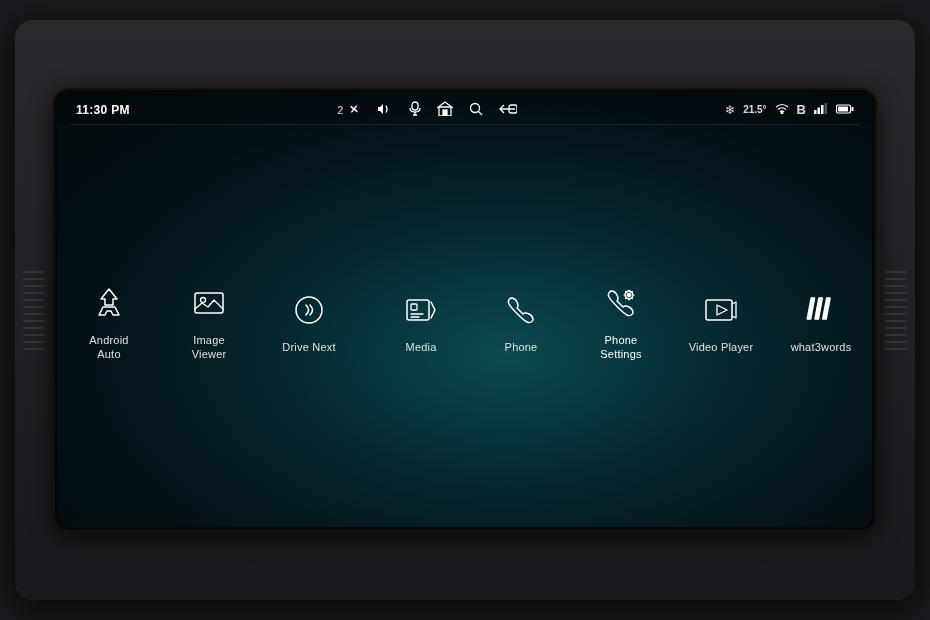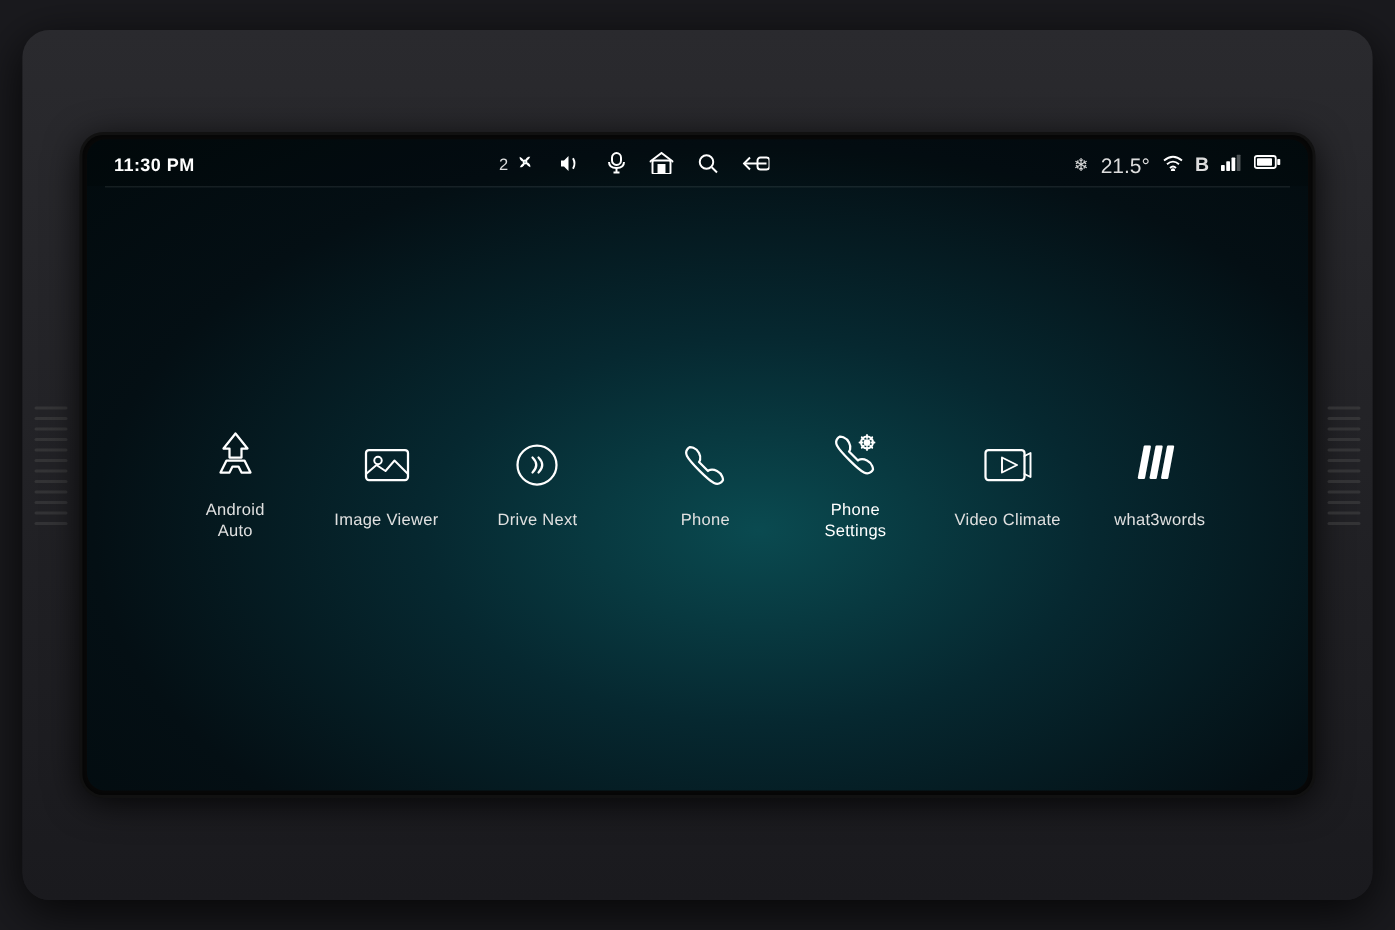--- a/index.html
+++ b/index.html
@@ -87,22 +87,22 @@
       font-size: 10px;
       color: #ddd;
     }
 
     .status-icon {
       font-size: 13px;
       line-height: 1;
     }
 
     .temp-text {
-      font-size: 14px;
-      font-weight: 400;
+      font-size: 10px;
+      font-weight: 700;
     }
 
     
     .status-divider {
       height: 1px;
       background: rgba(255,255,255,0.08);
       margin: 0 12px;
       flex-shrink: 0;
     }
 
@@ -340,20 +340,32 @@
                 <path d="M15 13 Q20 18 15 23" stroke="white" stroke-width="1.5" fill="none"></path>
                 <path d="M19 13 Q24 18 19 23" stroke="white" stroke-width="1.5" fill="none"></path>
               </svg>
             </div>
             <span class="app-label">Drive Next</span>
           </div>
         </div>
 
         <div class="app-row">
 
+          <div class="app-item">
+            <div class="app-icon">
+              <svg viewBox="0 0 36 36">
+                <rect x="4" y="8" width="22" height="20" rx="2" stroke="white" stroke-width="1.5" fill="none"></rect>
+                <rect x="8" y="12" width="6" height="6" rx="1" stroke="white" stroke-width="1.3" fill="none"></rect>
+                <line x1="8" y1="22" x2="20" y2="22" stroke="white" stroke-width="1.3"></line>
+                <line x1="8" y1="25" x2="16" y2="25" stroke="white" stroke-width="1.3"></line>
+                <path d="M28 10 L32 18 L28 26" stroke="white" stroke-width="1.5" fill="none"></path>
+              </svg>
+            </div>
+            <span class="app-label">Media</span>
+          </div>
 
           <div class="app-item">
             <div class="app-icon">
               <svg viewBox="0 0 36 36">
                 <path d="M8 6 C8 6 12 6 14 10 C16 14 14 16 14 16 L20 22 C20 22 22 20 26 22 C30 24 30 28 30 28 C30 28 28 32 24 30 C20 28 8 16 6 12 C4 8 8 6 8 6 Z" stroke="white" stroke-width="1.5" fill="none"></path>
               </svg>
             </div>
             <span class="app-label">Phone</span>
           </div>
 
@@ -378,21 +390,21 @@
           </div>
 
           <div class="app-item">
             <div class="app-icon">
               <svg viewBox="0 0 36 36">
                 <rect x="3" y="8" width="26" height="20" rx="2" stroke="white" stroke-width="1.5" fill="none"></rect>
                 <polygon points="14,13 24,18 14,23" fill="none" stroke="white" stroke-width="1.3"></polygon>
                 <path d="M29 12 L33 10 L33 26 L29 24" stroke="white" stroke-width="1.3" fill="none"></path>
               </svg>
             </div>
-            <span class="app-label">Video Climate</span>
+            <span class="app-label">Video Player</span>
           </div>
 
           <div class="app-item">
             <div class="app-icon">
               <svg viewBox="0 0 36 36">
                 <text x="4" y="26" font-size="28" font-weight="bold" fill="white" font-family="sans-serif">///</text>
               </svg>
             </div>
             <span class="app-label">what3words</span>
           </div>

